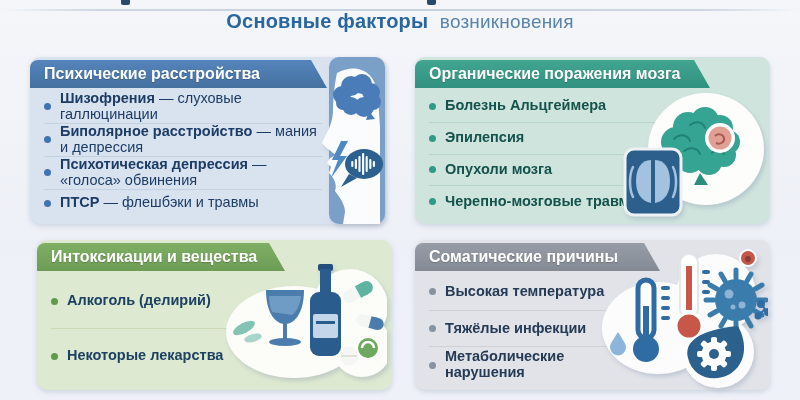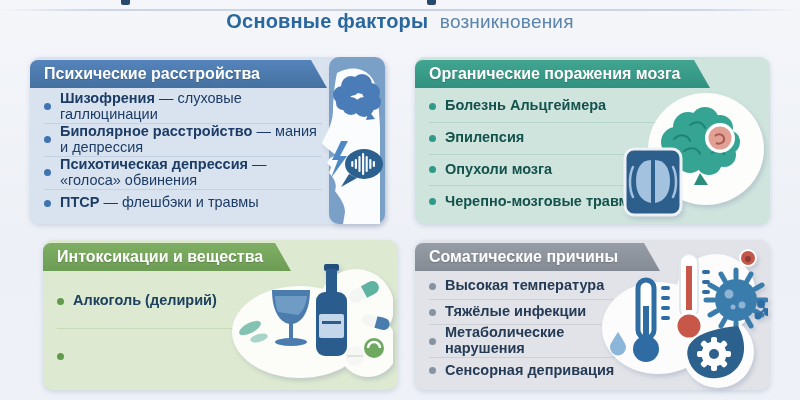--- a/index.html
+++ b/index.html
@@ -13,21 +13,21 @@
   .cut-mark{position:absolute;top:0;width:9px;height:5px;background:#27496e;border-radius:0 0 2px 2px;}
   #cut-mark-left{left:121px;}
   #cut-mark-right{left:427px;}
   .title-row{position:absolute;top:10px;left:0;width:800px;text-align:center;font-size:19px;letter-spacing:.2px;}
   .title-bold{font-weight:bold;color:#2b679f;font-size:20px;}
   .title-reg{font-weight:normal;color:#5b84ab;margin-left:6px;}
 
   .card{position:absolute;border-radius:10px;box-shadow:0 2px 5px rgba(110,130,165,.25);}
   #card-mental  {left:30px; top:57px; width:355px;height:167px;background:#d9e3ef;--txt:#1c3c66;--dot:#3f74b0;--div:#c3d1e3;}
   #card-organic {left:415px;top:57px; width:355px;height:167px;background:#cfe4dd;--txt:#14524c;--dot:#2f9a87;--div:#b5d4cb;}
-  #card-intox   {left:43px; top:240px;width:355px;height:150px;background:#dde9d0;--txt:#1d4160;--dot:#5f9b4a;--div:#c9dab6;}
+  #card-intox   {left:37px; top:240px;width:355px;height:150px;background:#dde9d0;--txt:#1d4160;--dot:#5f9b4a;--div:#c9dab6;}
   #card-somatic {left:415px;top:240px;width:355px;height:150px;background:#e1e3e8;--txt:#243a55;--dot:#8593a2;--div:#cdd1d7;}
 
   .hdr{position:absolute;top:3px;left:0;height:28px;display:flex;align-items:center;
     padding-left:14px;box-sizing:border-box;color:#fff;font-weight:bold;font-size:16px;
     border-radius:8px 0 0 0;clip-path:polygon(0 0,calc(100% - 16px) 0,100% 100%,0 100%);
     text-shadow:0 1px 1px rgba(0,0,0,.18);}
   #card-mental  .hdr{width:297px;background:linear-gradient(180deg,#5584bc,#44719f);}
   #card-organic .hdr{width:295px;background:linear-gradient(180deg,#41a591,#319180);}
   #card-intox   .hdr{width:248px;background:linear-gradient(180deg,#7fae64,#6d9c55);}
   #card-somatic .hdr{width:245px;background:linear-gradient(180deg,#979da6,#848a94);}
@@ -171,20 +171,21 @@
 
 <div class="card" id="card-intox">
   <div class="hdr">Интоксикации и вещества</div>
   <div class="list">
     <div class="item">
       <span class="dot"></span>
       <span>Алкоголь (делирий)</span>
     </div>
     <div class="item">
       <span class="dot"></span>
+      <span>Некоторые лекарства</span>
     </div>
   </div>
   <svg class="art" id="art-intox" viewBox="0 0 165 120">
     <ellipse cx="72" cy="70" rx="68" ry="46" fill="#fcfcf9"></ellipse>
     <circle cx="128" cy="45" r="38" fill="#fcfcf9"></circle>
     <circle cx="140" cy="85" r="30" fill="#fcfcf9"></circle>
     <g fill="#83c3b2">
       <ellipse cx="22" cy="66" rx="12" ry="5" transform="rotate(-28 22 66)"></ellipse>
       <ellipse cx="31" cy="76" rx="9" ry="4" transform="rotate(-15 31 76)" fill="#a8d5c9"></ellipse>
     </g>
@@ -229,24 +230,20 @@
       <span class="dot"></span>
       <span>Высокая температура</span>
     </div>
     <div class="item">
       <span class="dot"></span>
       <span>Тяжёлые инфекции</span>
     </div>
     <div class="item">
       <span class="dot"></span>
       <span>Метаболические нарушения</span>
-    </div>
-    <div class="item">
-      <span class="dot"></span>
-      <span>Сенсорная депривация</span>
     </div>
   </div>
   <svg class="art" id="art-somatic" viewBox="0 0 170 140">
     <circle cx="150" cy="10" r="9" fill="#fff"></circle>
     <circle cx="150" cy="10" r="7" fill="#c4574a"></circle>
     <circle cx="150" cy="11" r="3" fill="#8e3c34"></circle>
     <ellipse cx="60" cy="80" rx="56" ry="46" fill="#fcfcfd"></ellipse>
     <circle cx="118" cy="46" r="40" fill="#fcfcfd"></circle>
     <circle cx="120" cy="104" r="36" fill="#fcfcfd"></circle>
     <g>

